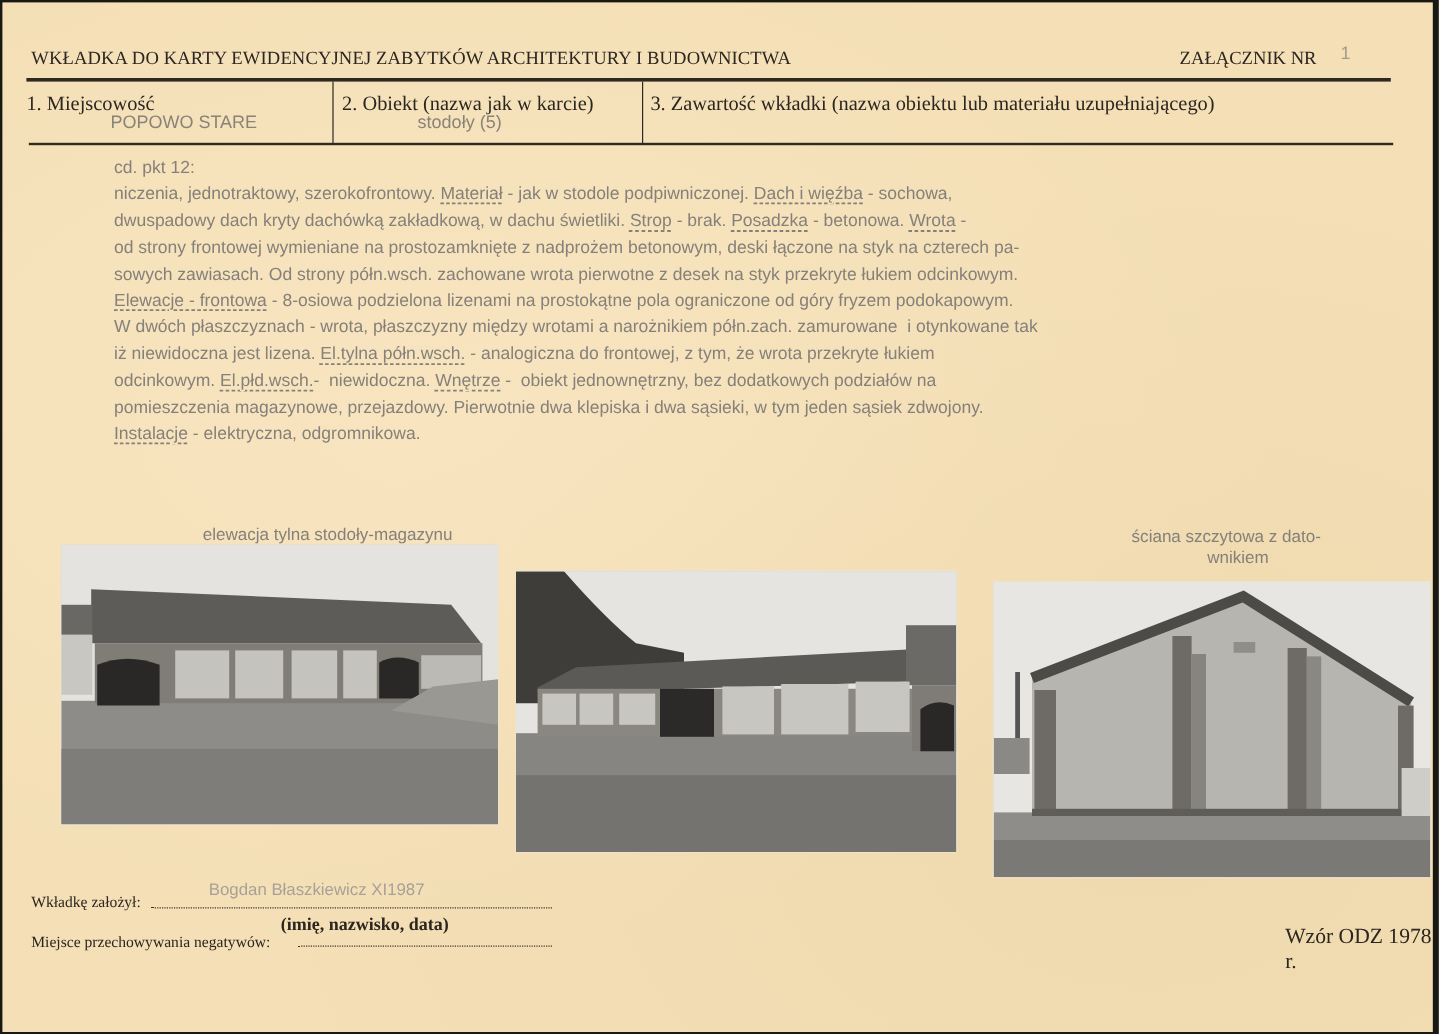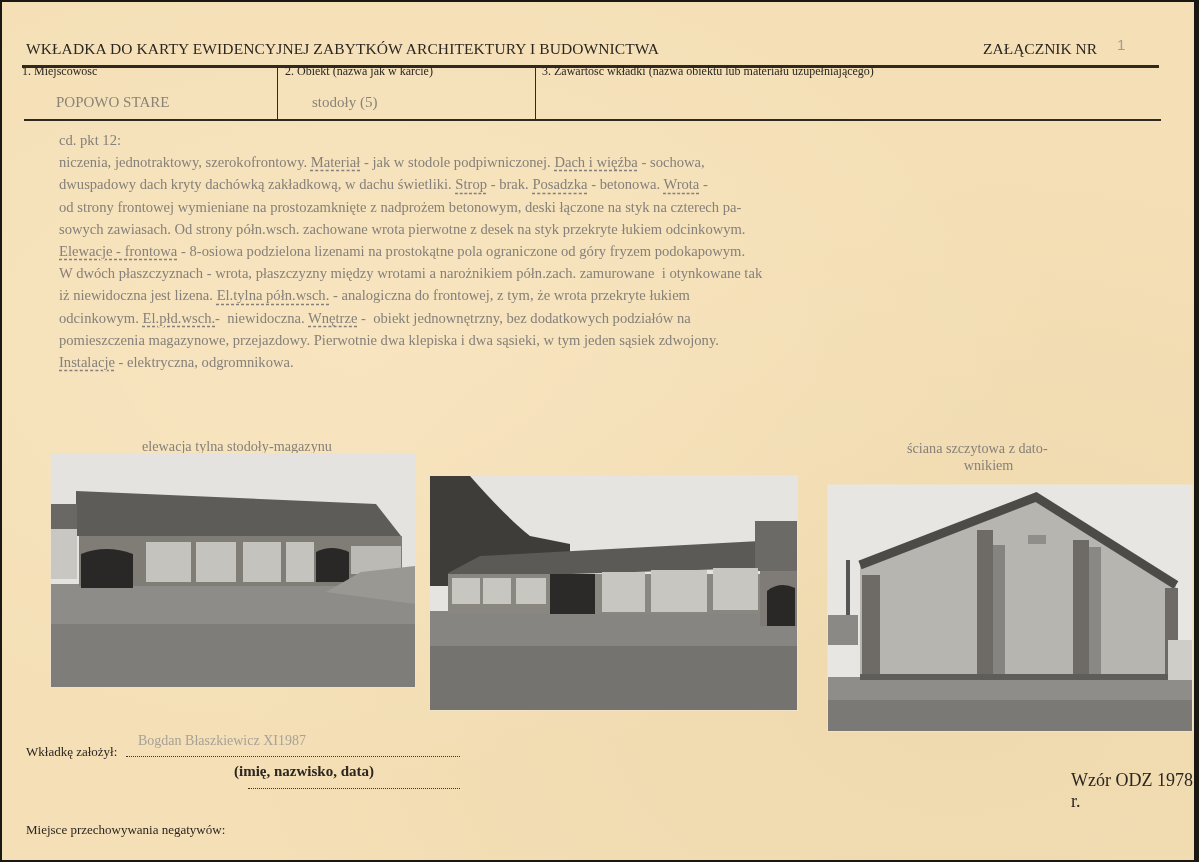--- a/index.html
+++ b/index.html
@@ -9,34 +9,34 @@
     position: relative;
   }
   .sheet {
     position: absolute; left: 2px; top: 2px; width: 1192px; height: 858px;
     background: #f4dfb6;
     background-image:
       radial-gradient(ellipse at 30% 40%, rgba(255,240,210,0.35), rgba(0,0,0,0) 60%),
       radial-gradient(ellipse at 80% 80%, rgba(230,205,160,0.35), rgba(0,0,0,0) 55%);
   }
   .serif { font-family: "Liberation Serif", "DejaVu Serif", serif; color: #2b2620; }
-  .mono  { font-family: Liberation Serif, serif; color: #8a8378; }
+  .mono  { font-family: Liberation Sans, sans-serif; color: #8a8378; margin-left: 36px; }
 
   .title {
     position: absolute; left: 24px; top: 38px; font-size: 15.5px; letter-spacing: 0.1px;
   }
   .annex { position: absolute; left: 981px; top: 38px; font-size: 15.5px; }
   .annex-num { position: absolute; left: 1115px; top: 34px; font-size: 15px; color: #a39b8e; font-family: "Liberation Sans", sans-serif; }
 
   .rule { position: absolute; background: #2e2a22; }
   .r-top { left: 20px; top: 63px; width: 1137px; height: 3px; }
   .r-mid { left: 22px; top: 117px; width: 1137px; height: 2px; }
   .vdiv { position: absolute; top: 66px; width: 1px; height: 52px; background: #2e2a22; }
 
-  .field-label { position: absolute; top: 62px; font-size: 12px; }
+  .field-label { position: absolute; top: 75px; font-size: 17px; }
   .field-value { position: absolute; top: 92px; font-size: 15px; }
 
   .body-text {
     position: absolute; left: 57px; top: 127px; width: 1135px;
     font-size: 14.6px; line-height: 22.2px; white-space: pre; color: #85807a;
   }
   .u { text-decoration: underline dashed; text-underline-offset: 3px; }
 
   .caption { position: absolute; font-size: 14.2px; line-height: 17px; color: #85807a; text-align: center; white-space: pre; }
 
@@ -140,18 +140,18 @@
       <rect x="32" y="189" width="316" height="6" fill="#5f5d59"></rect>
       <rect x="340" y="155" width="24" height="40" fill="#cfcdc8"></rect>
     </svg>
   </div>
 
   <div class="sig-label serif" style="left:24px; top:742px;">Wkładkę założył:</div>
   <div class="dots" style="left:124px; top:754px; width:334px;"></div>
   <div class="sig-value mono" style="left:136px; top:731px;">Bogdan Błaszkiewicz XI1987</div>
   <div class="sig-hint serif" style="left:232px; top:761px;">(imię, nazwisko, data)</div>
 
-  <div class="sig-label serif" style="left:24px; top:820px;">Miejsce przechowywania negatywów:</div>
+  <div class="sig-label serif" style="left:24px; top:775px;">Miejsce przechowywania negatywów:</div>
   <div class="dots" style="left:246px; top:786px; width:212px;"></div>
   <div class="sig-value mono" style="left:250px; top:766px;"></div>
 
   <div class="form-id serif">Wzór ODZ 1978  r.</div>
 </div>
 
 </body></html>

